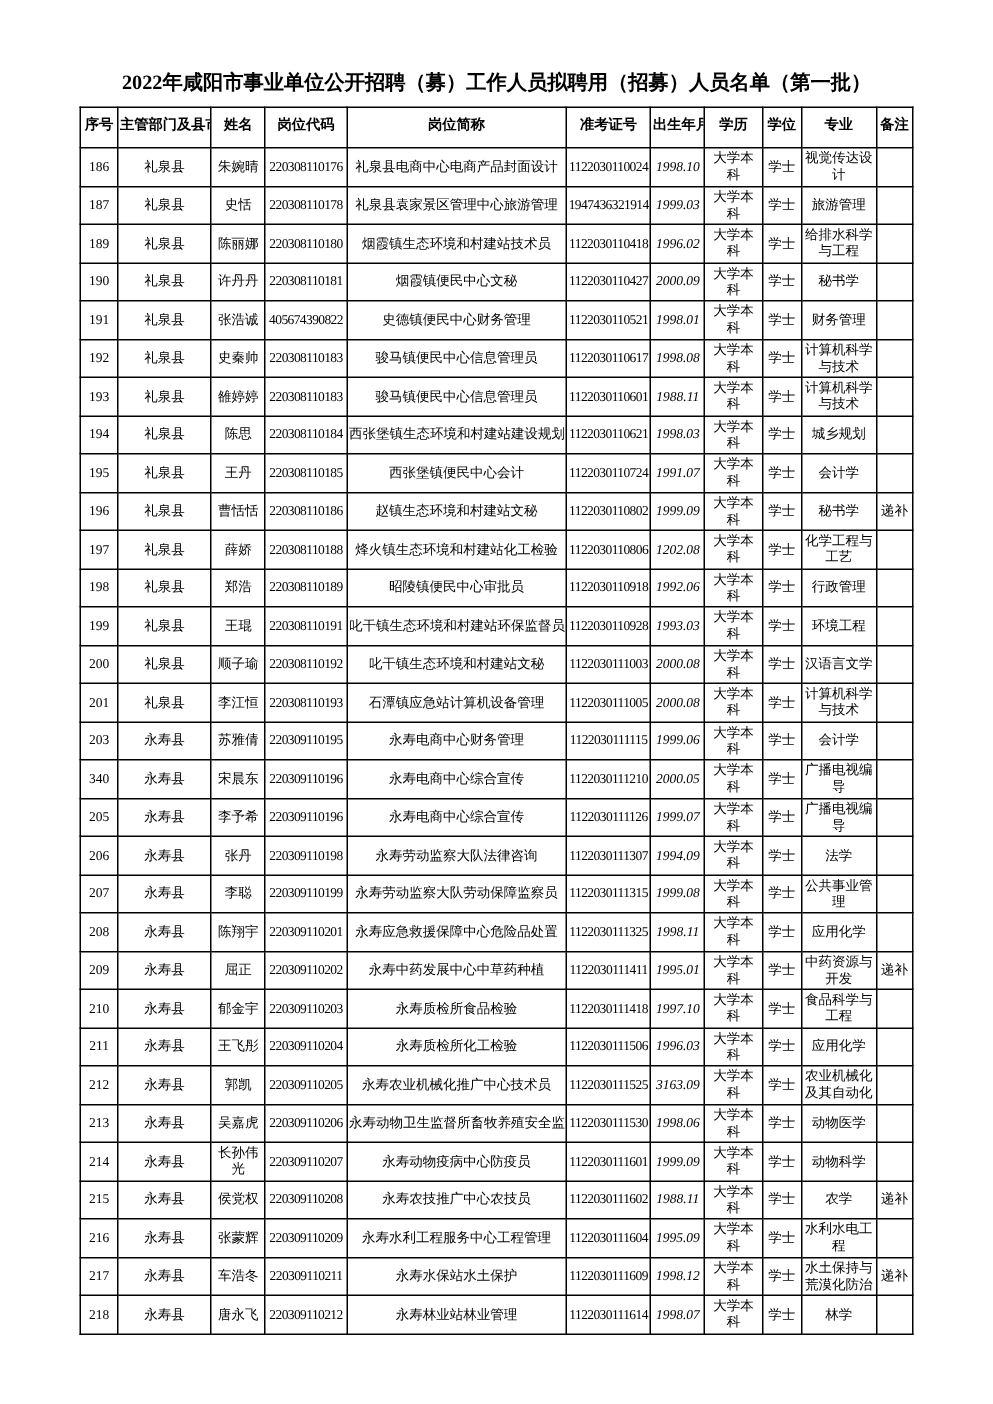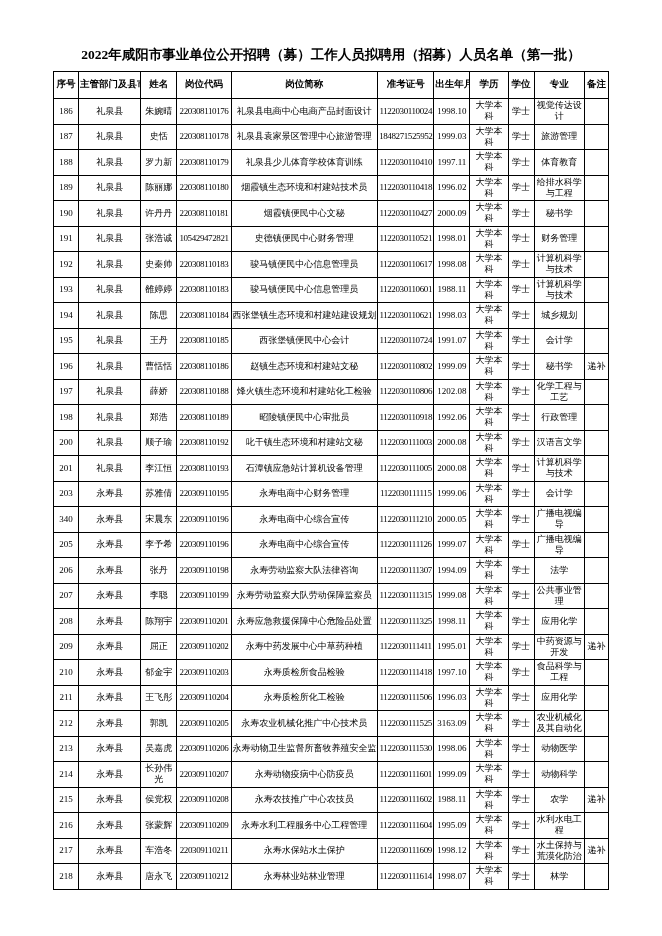--- a/index.html
+++ b/index.html
@@ -53,20 +53,21 @@
     height: 21px;
   }
   td.c-code, td.c-ticket {
     font-size: 8.5px;
     letter-spacing: -0.4px;
     white-space: nowrap;
   }
   td.c-birth {
     white-space: nowrap;
     font-size: 8.5px;
+    font-style: italic;
   }
   td.c-pos {
     white-space: nowrap;
     font-size: 9px;
   }
 </style>
 </head>
 <body>
 
 <div class="page">
@@ -114,38 +115,25 @@
           <td class="c-degree">学士</td>
           <td class="c-major">视觉传达设计</td>
           <td class="c-remark"></td>
         </tr>
         <tr>
           <td class="c-no">187</td>
           <td class="c-dept">礼泉县</td>
           <td class="c-name">史恬</td>
           <td class="c-code">220308110178</td>
           <td class="c-pos">礼泉县袁家景区管理中心旅游管理</td>
-          <td class="c-ticket">1848271525952</td>
+          <td class="c-ticket">1947436321914</td>
           <td class="c-birth">1999.03</td>
           <td class="c-edu">大学本科</td>
           <td class="c-degree">学士</td>
           <td class="c-major">旅游管理</td>
-          <td class="c-remark"></td>
-        </tr>
-        <tr>
-          <td class="c-no">188</td>
-          <td class="c-dept">礼泉县</td>
-          <td class="c-name">罗力新</td>
-          <td class="c-code">220308110179</td>
-          <td class="c-pos">礼泉县少儿体育学校体育训练</td>
-          <td class="c-ticket">1122030110410</td>
-          <td class="c-birth">1997.11</td>
-          <td class="c-edu">大学本科</td>
-          <td class="c-degree">学士</td>
-          <td class="c-major">体育教育</td>
           <td class="c-remark"></td>
         </tr>
         <tr>
           <td class="c-no">189</td>
           <td class="c-dept">礼泉县</td>
           <td class="c-name">陈丽娜</td>
           <td class="c-code">220308110180</td>
           <td class="c-pos">烟霞镇生态环境和村建站技术员</td>
           <td class="c-ticket">1122030110418</td>
           <td class="c-birth">1996.02</td>
@@ -164,21 +152,21 @@
           <td class="c-birth">2000.09</td>
           <td class="c-edu">大学本科</td>
           <td class="c-degree">学士</td>
           <td class="c-major">秘书学</td>
           <td class="c-remark"></td>
         </tr>
         <tr>
           <td class="c-no">191</td>
           <td class="c-dept">礼泉县</td>
           <td class="c-name">张浩诚</td>
-          <td class="c-code">105429472821</td>
+          <td class="c-code">405674390822</td>
           <td class="c-pos">史德镇便民中心财务管理</td>
           <td class="c-ticket">1122030110521</td>
           <td class="c-birth">1998.01</td>
           <td class="c-edu">大学本科</td>
           <td class="c-degree">学士</td>
           <td class="c-major">财务管理</td>
           <td class="c-remark"></td>
         </tr>
         <tr>
           <td class="c-no">192</td>
@@ -262,20 +250,33 @@
           <td class="c-no">198</td>
           <td class="c-dept">礼泉县</td>
           <td class="c-name">郑浩</td>
           <td class="c-code">220308110189</td>
           <td class="c-pos">昭陵镇便民中心审批员</td>
           <td class="c-ticket">1122030110918</td>
           <td class="c-birth">1992.06</td>
           <td class="c-edu">大学本科</td>
           <td class="c-degree">学士</td>
           <td class="c-major">行政管理</td>
+          <td class="c-remark"></td>
+        </tr>
+        <tr>
+          <td class="c-no">199</td>
+          <td class="c-dept">礼泉县</td>
+          <td class="c-name">王琨</td>
+          <td class="c-code">220308110191</td>
+          <td class="c-pos">叱干镇生态环境和村建站环保监督员</td>
+          <td class="c-ticket">1122030110928</td>
+          <td class="c-birth">1993.03</td>
+          <td class="c-edu">大学本科</td>
+          <td class="c-degree">学士</td>
+          <td class="c-major">环境工程</td>
           <td class="c-remark"></td>
         </tr>
         <tr>
           <td class="c-no">200</td>
           <td class="c-dept">礼泉县</td>
           <td class="c-name">顺子瑜</td>
           <td class="c-code">220308110192</td>
           <td class="c-pos">叱干镇生态环境和村建站文秘</td>
           <td class="c-ticket">1122030111003</td>
           <td class="c-birth">2000.08</td>

